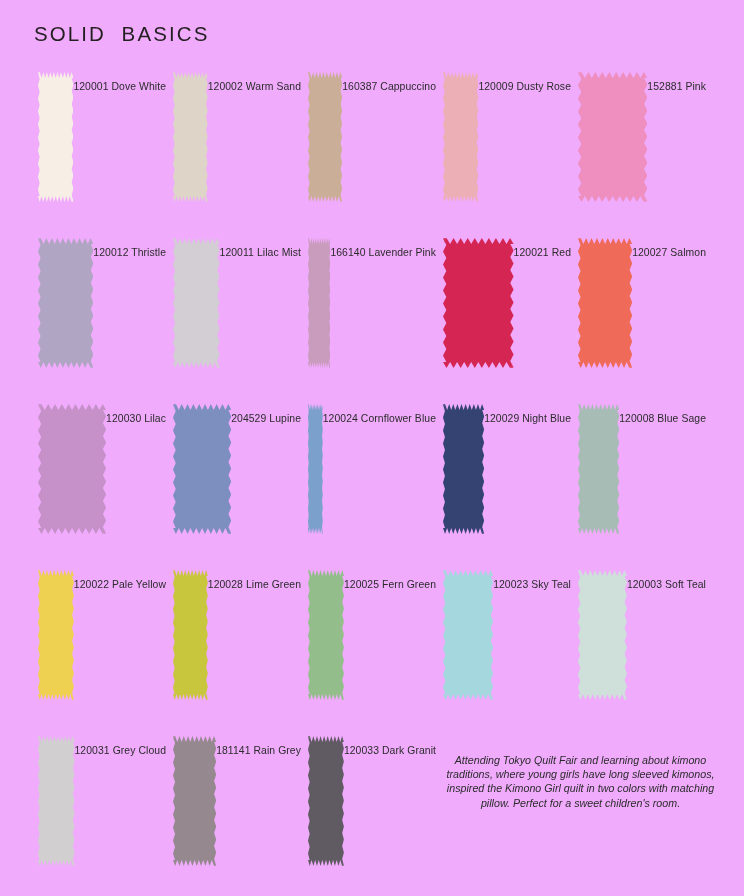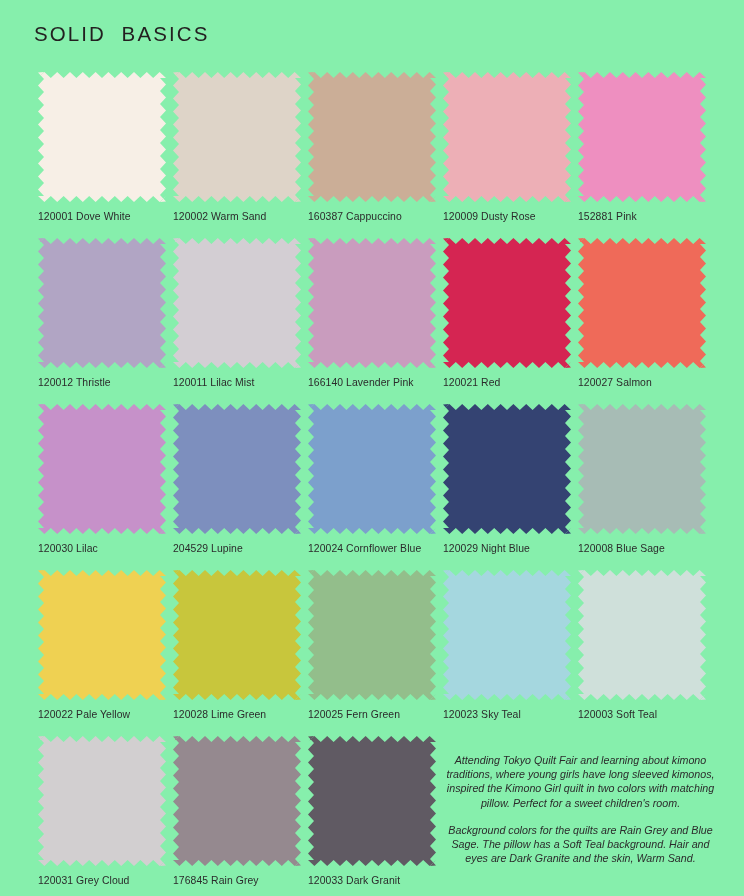--- a/index.html
+++ b/index.html
@@ -14,21 +14,21 @@
     font-family: "Liberation Sans", sans-serif;
     color: #1a1a1a;
     overflow: hidden;
     position: relative;
   }
 
   #page {
     position: relative;
     width: 744px;
     height: 896px;
-    background: #86efac;
+    background: #f0abfc;
     box-sizing: border-box;
   }
 
   
   #page-title {
     position: absolute;
     left: 34px;
     top: 22px;
     font-size: 20.5px;
     font-weight: 300;
@@ -50,21 +50,21 @@
     display: flex;
     gap: 7px;
     margin-bottom: 18px;
     height: 148px;
   }
 
   .swatch-cell {
     width: 128px;
     flex: 0 0 128px;
     display: flex;
-    flex-direction: column;
+    flex-direction: row;
   }
 
   .swatch-chip-wrap {
     width: 128px;
     height: 130px;
     position: relative;
   }
 
   .swatch-chip {
     width: 100%;
@@ -286,30 +286,29 @@
             </svg>
           </div>
           <div class="swatch-label">120031 Grey Cloud</div>
         </div>
         <div class="swatch-cell">
           <div class="swatch-chip-wrap">
             <svg class="swatch-chip" viewBox="0 0 128 130" preserveAspectRatio="none" xmlns="http://www.w3.org/2000/svg">
               <polygon points="0.00,6.00 6.40,0.00 12.80,6.00 19.20,0.00 25.60,6.00 32.00,0.00 38.40,6.00 44.80,0.00 51.20,6.00 57.60,0.00 64.00,6.00 70.40,0.00 76.80,6.00 83.20,0.00 89.60,6.00 96.00,0.00 102.40,6.00 108.80,0.00 115.20,6.00 121.60,0.00 128.00,6.00 122.00,6.00 128.00,12.50 122.00,19.00 128.00,25.50 122.00,32.00 128.00,38.50 122.00,45.00 128.00,51.50 122.00,58.00 128.00,64.50 122.00,71.00 128.00,77.50 122.00,84.00 128.00,90.50 122.00,97.00 128.00,103.50 122.00,110.00 128.00,116.50 122.00,123.00 128.00,129.50 122.00,130.00 128.00,124.00 121.60,130.00 115.20,124.00 108.80,130.00 102.40,124.00 96.00,130.00 89.60,124.00 83.20,130.00 76.80,124.00 70.40,130.00 64.00,124.00 57.60,130.00 51.20,124.00 44.80,130.00 38.40,124.00 32.00,130.00 25.60,124.00 19.20,130.00 12.80,124.00 6.40,130.00 0.00,124.00 6.00,124.00 0.00,117.50 6.00,111.00 0.00,104.50 6.00,98.00 0.00,91.50 6.00,85.00 0.00,78.50 6.00,72.00 0.00,65.50 6.00,59.00 0.00,52.50 6.00,46.00 0.00,39.50 6.00,33.00 0.00,26.50 6.00,20.00 0.00,13.50 6.00,7.00 0.00,0.50 6.00,0.00" fill="#95898F"></polygon>
             </svg>
           </div>
-          <div class="swatch-label">176845 Rain Grey</div>
+          <div class="swatch-label">181141 Rain Grey</div>
         </div>
         <div class="swatch-cell">
           <div class="swatch-chip-wrap">
             <svg class="swatch-chip" viewBox="0 0 128 130" preserveAspectRatio="none" xmlns="http://www.w3.org/2000/svg">
               <polygon points="0.00,6.00 6.40,0.00 12.80,6.00 19.20,0.00 25.60,6.00 32.00,0.00 38.40,6.00 44.80,0.00 51.20,6.00 57.60,0.00 64.00,6.00 70.40,0.00 76.80,6.00 83.20,0.00 89.60,6.00 96.00,0.00 102.40,6.00 108.80,0.00 115.20,6.00 121.60,0.00 128.00,6.00 122.00,6.00 128.00,12.50 122.00,19.00 128.00,25.50 122.00,32.00 128.00,38.50 122.00,45.00 128.00,51.50 122.00,58.00 128.00,64.50 122.00,71.00 128.00,77.50 122.00,84.00 128.00,90.50 122.00,97.00 128.00,103.50 122.00,110.00 128.00,116.50 122.00,123.00 128.00,129.50 122.00,130.00 128.00,124.00 121.60,130.00 115.20,124.00 108.80,130.00 102.40,124.00 96.00,130.00 89.60,124.00 83.20,130.00 76.80,124.00 70.40,130.00 64.00,124.00 57.60,130.00 51.20,124.00 44.80,130.00 38.40,124.00 32.00,130.00 25.60,124.00 19.20,130.00 12.80,124.00 6.40,130.00 0.00,124.00 6.00,124.00 0.00,117.50 6.00,111.00 0.00,104.50 6.00,98.00 0.00,91.50 6.00,85.00 0.00,78.50 6.00,72.00 0.00,65.50 6.00,59.00 0.00,52.50 6.00,46.00 0.00,39.50 6.00,33.00 0.00,26.50 6.00,20.00 0.00,13.50 6.00,7.00 0.00,0.50 6.00,0.00" fill="#605A63"></polygon>
             </svg>
           </div>
           <div class="swatch-label">120033 Dark Granit</div>
         </div>
         <div class="desc-cell">
           <p class="desc-para">Attending Tokyo Quilt Fair and learning about kimono traditions, where young girls have long sleeved kimonos, inspired the Kimono Girl quilt in two colors with matching pillow. Perfect for a sweet children's room.</p>
-          <p class="desc-para">Background colors for the quilts are Rain Grey and Blue Sage. The pillow has a Soft Teal background. Hair and eyes are Dark Granite and the skin, Warm Sand.</p>
         </div>
       </div>
     </div>
 
 </div>
 
 </body></html>

